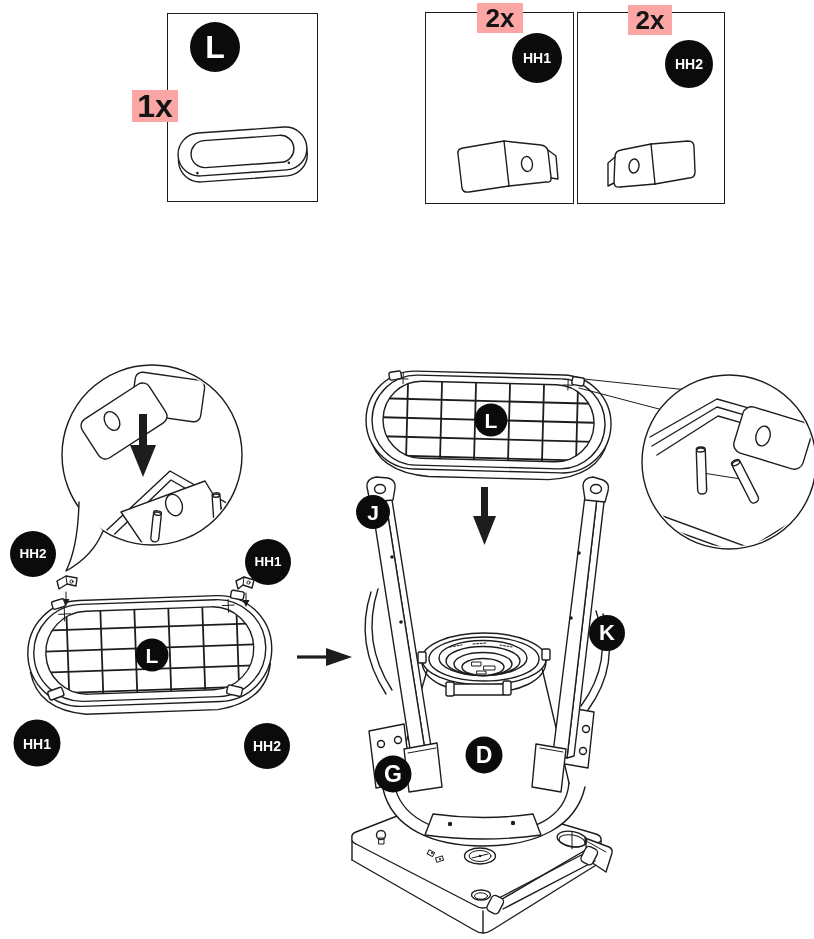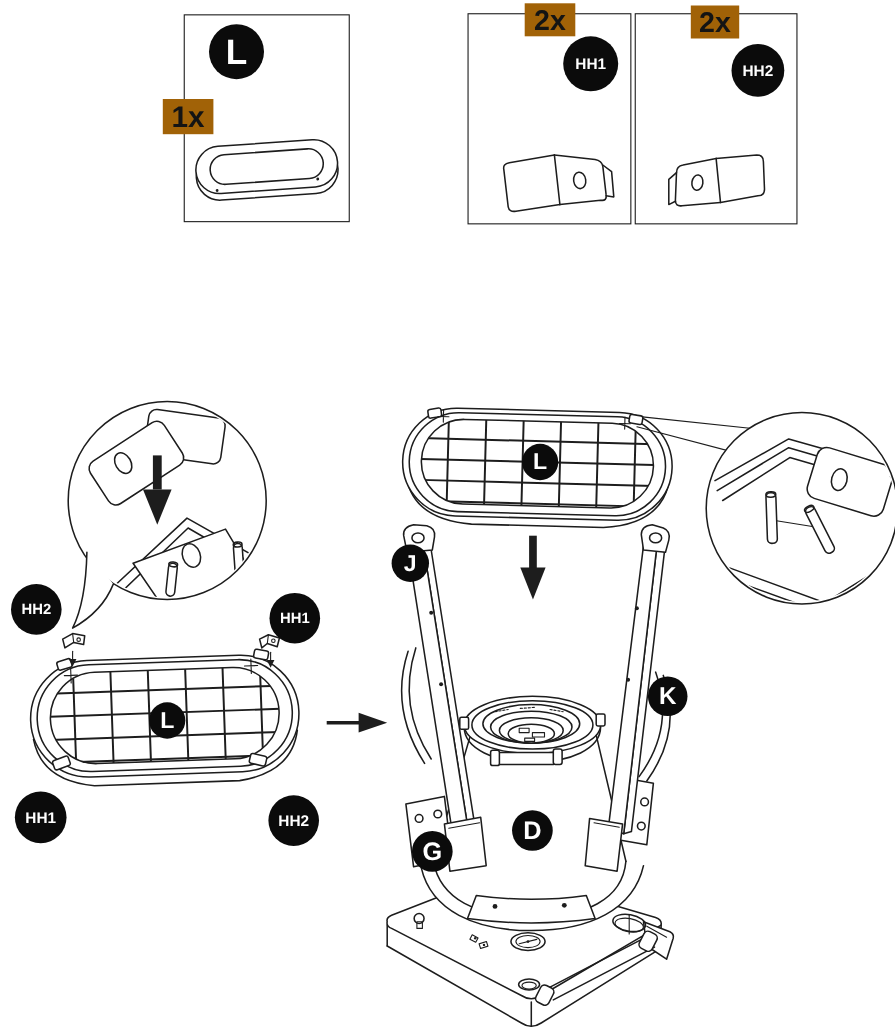--- a/index.html
+++ b/index.html
@@ -9,21 +9,21 @@
   .ln{fill:none;stroke:#1d1d1d;stroke-width:1.4;stroke-linejoin:round;stroke-linecap:round;}
   .thin{fill:none;stroke:#1d1d1d;stroke-width:1;stroke-linejoin:round;stroke-linecap:round;}
   .wire{fill:none;stroke:#1d1d1d;stroke-width:1.8;stroke-linecap:round;}
   .wfill{fill:#ffffff;stroke:#1d1d1d;stroke-width:1.4;stroke-linejoin:round;stroke-linecap:round;}
   .wonly{fill:#ffffff;stroke:none;}
   .ink{fill:#1d1d1d;stroke:none;}
   .pbox{position:absolute;border:1.6px solid #1c1c1c;background:transparent;}
   .badge{position:absolute;transform:translate(-50%,-50%);border-radius:50%;
          background:#0b0b0b;color:#ffffff;display:flex;align-items:center;justify-content:center;
          font-weight:bold;letter-spacing:0;line-height:1;}
-  .qty{position:absolute;background:#a16207;color:#141414;font-weight:bold;text-align:center;}
+  .qty{position:absolute;background:#fca5a5;color:#141414;font-weight:bold;text-align:center;}
 </style>
 </head>
 <body>
 
 <div id="page">
 
 <svg id="art" width="814" height="939" viewBox="0 0 814 939">
   <defs>
     <clipPath id="cL">
           <circle cx="152" cy="455" r="88"></circle>
@@ -287,21 +287,21 @@
       <path class="ln" d="M651,522 L745,556 L812,518"></path>
       <path class="ln" d="M657,514 L750,548 L808,512"></path>
     </g>
   </g>
 </svg>
 
   <div class="pbox" style="left:167px;top:13px;width:149px;height:187px"></div>
   <div class="pbox" style="left:425px;top:12px;width:147px;height:190px"></div>
   <div class="pbox" style="left:577px;top:12px;width:146px;height:190px"></div>
 
-  <div class="qty" style="left:148px;top:90px;width:46px;height:32px;font-size:27px;line-height:32px">1x</div>
+  <div class="qty" style="left:132px;top:90px;width:46px;height:32px;font-size:32px;line-height:32px">1x</div>
   <div class="qty" style="left:477px;top:3px;width:46px;height:30px;font-size:26px;line-height:30px">2x</div>
   <div class="qty" style="left:628px;top:5px;width:44px;height:30px;font-size:26px;line-height:30px">2x</div>
 
   <div class="badge" style="left:215px;top:47px;width:50px;height:50px;font-size:32px">L</div>
   <div class="badge" style="left:537px;top:58px;width:50px;height:50px;font-size:14px">HH1</div>
   <div class="badge" style="left:689px;top:64px;width:48px;height:48px;font-size:14px">HH2</div>
 
   <div class="badge" style="left:33px;top:554px;width:46px;height:46px;font-size:13.5px">HH2</div>
   <div class="badge" style="left:268px;top:562px;width:46px;height:46px;font-size:13.5px">HH1</div>
   <div class="badge" style="left:152px;top:655px;width:33px;height:33px;font-size:21px">L</div>

